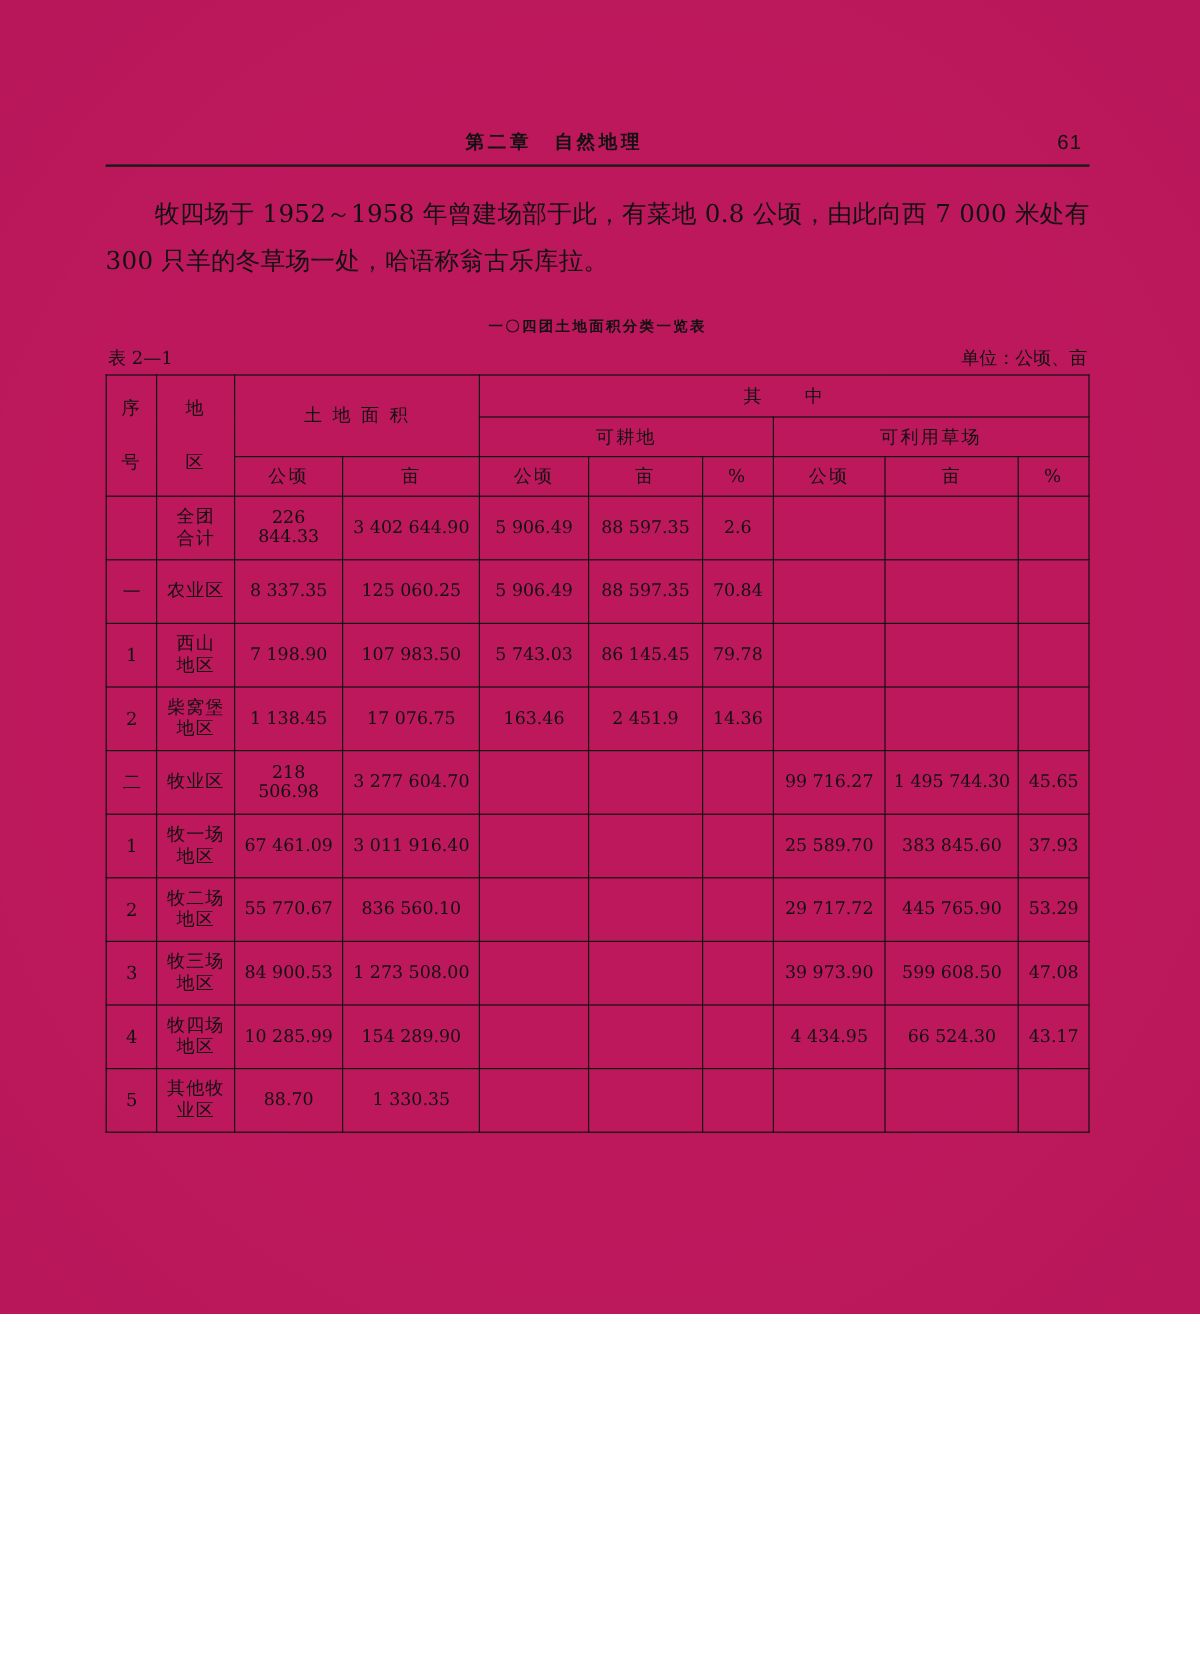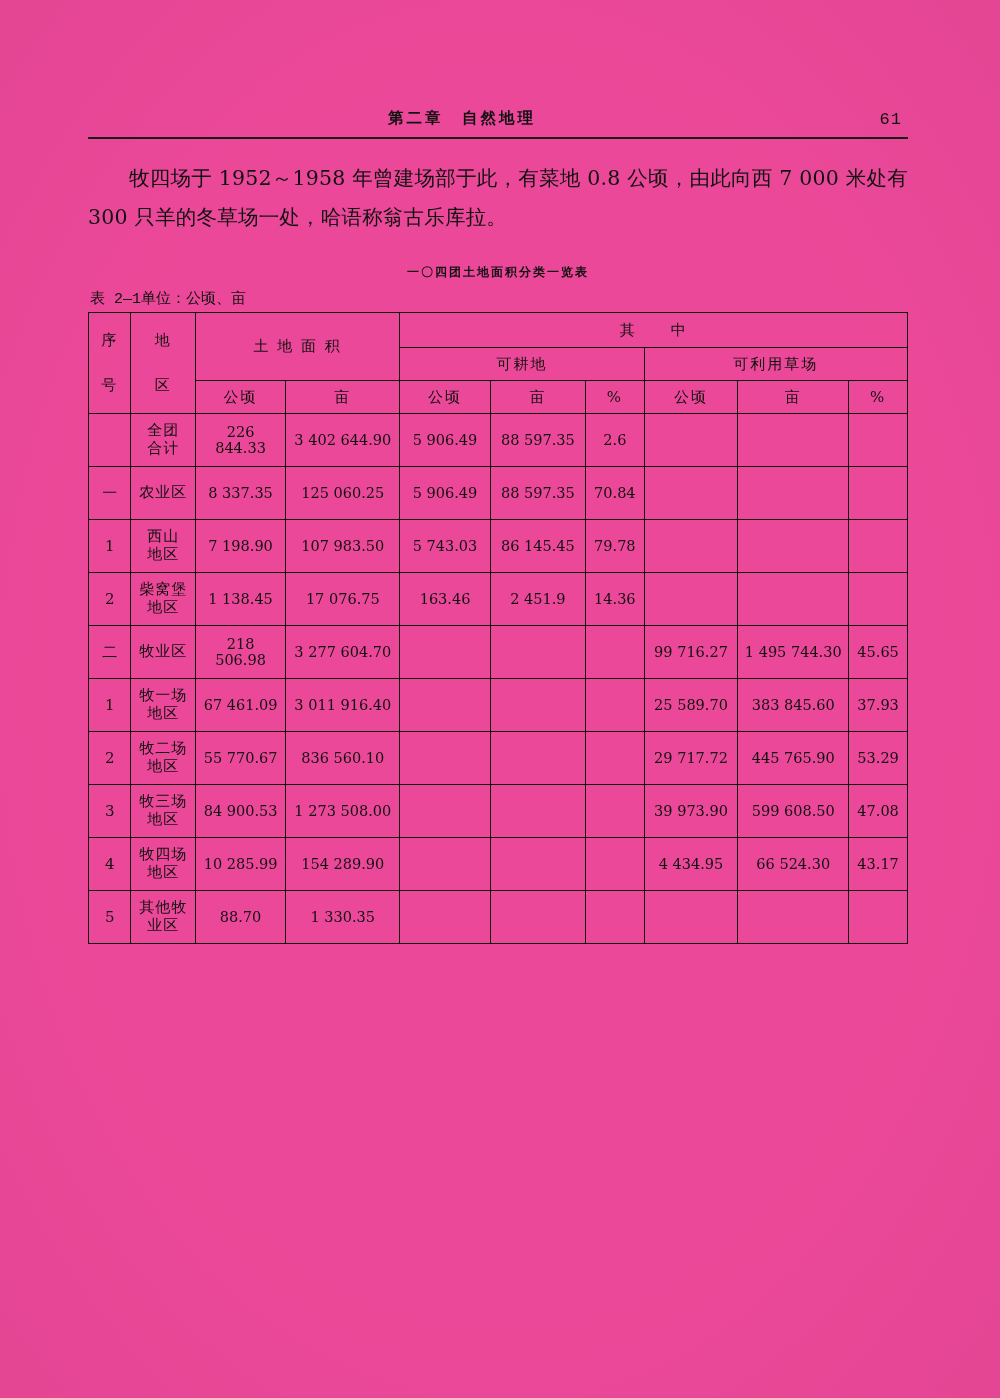--- a/index.html
+++ b/index.html
@@ -12,22 +12,22 @@
     height: 1398px;
     font-family: "DejaVu Serif", "Liberation Serif", serif;
     color: #111;
     position: relative;
     overflow: hidden;
   }
   .page {
     position: absolute;
     left: 0; top: 0;
     width: 1000px;
-    height: 1398px;
-    background: #ec4899;
+    height: 1095px;
+    background: #be185d;
   }
   
   .page:before {
     content: "";
     position: absolute;
     inset: 0;
     background:
       radial-gradient(ellipse at 50% 50%, rgba(255,255,255,0) 60%, rgba(0,0,0,0.035) 100%);
     pointer-events: none;
   }
@@ -49,21 +49,21 @@
     padding-bottom: 6px;
   }
   .header-title {
     margin-left: 300px;
     font-weight: bold;
     font-size: 15.5px;
     letter-spacing: 3px;
   }
   .header-page {
     font-size: 17px;
-    font-family: Liberation Mono, monospace;
+    font-family: Liberation Sans, sans-serif;
     padding-right: 6px;
     margin-left: 44px;
   }
   .rule {
     border-top: 2.2px solid #1a1a1a;
     margin-top: 2px;
     margin-bottom: 20px;
   }
 
   
@@ -83,24 +83,24 @@
   .table-title {
     text-align: center;
     font-size: 12px;
     font-weight: bold;
     letter-spacing: 2px;
     margin-top: 28px;
     margin-bottom: 8px;
   }
   .table-meta {
     display: flex;
+    justify-content: space-between;
     font-size: 15px;
     margin-bottom: 4px;
     padding: 0 2px;
-    font-family: Liberation Mono, monospace;
   }
 
   
   table.landtable {
     border-collapse: collapse;
     width: 820px;
     font-size: 14.5px;
     font-family: "DejaVu Serif", "Liberation Serif", serif;
   }
   table.landtable td, table.landtable th {

